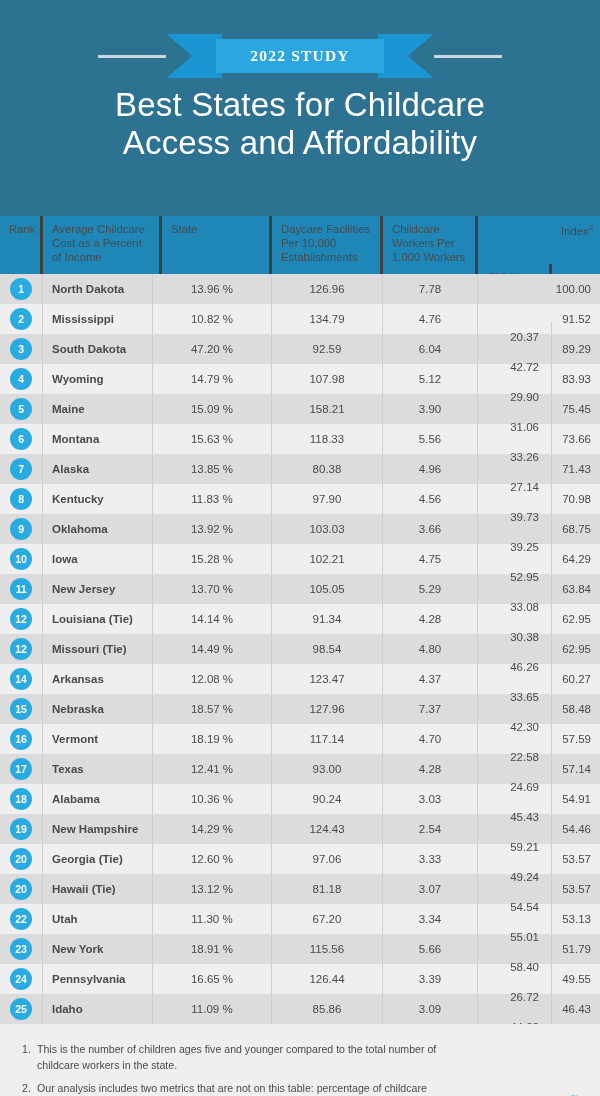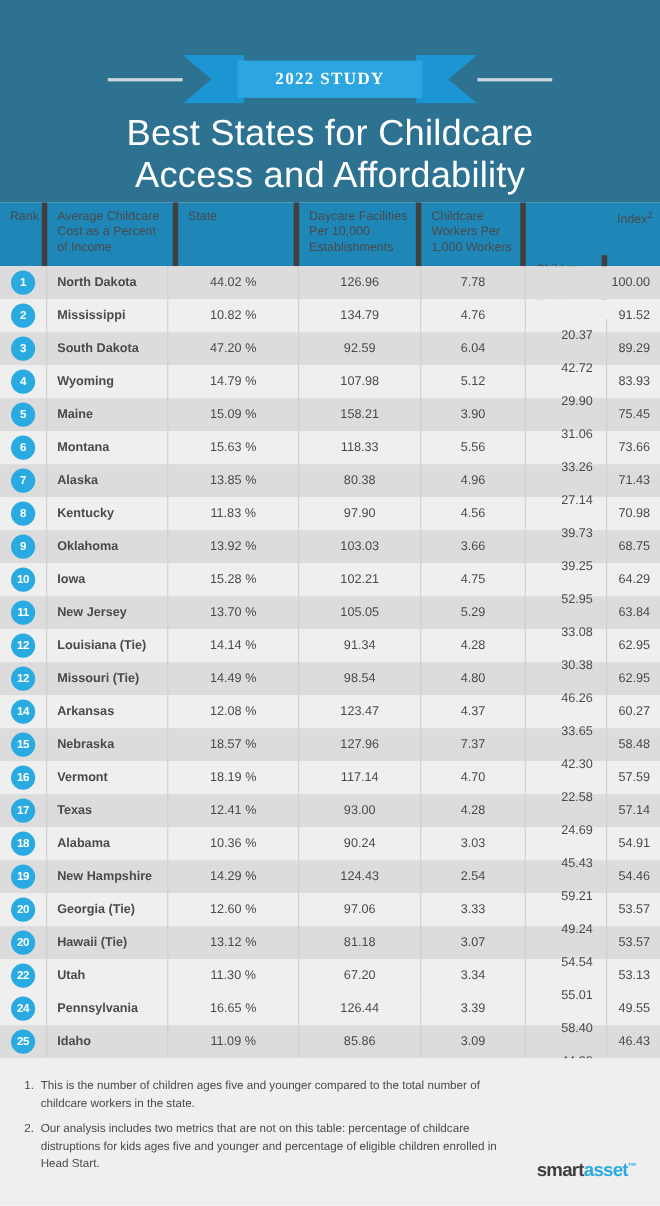--- a/index.html
+++ b/index.html
@@ -18,22 +18,22 @@
     height: 1096px;
     position: relative;
     background: #efefef;
     display: flex;
     flex-direction: column;
   }
 
   
   .hero {
     background: #2e7292;
-    padding: 16px;
-    height: 184px;
+    padding: 0;
+    height: 216px;
     box-sizing: border-box;
     position: relative;
     flex: 0 0 auto;
   }
   .ribbon-wrap {
     position: relative;
     height: 52px;
     margin-top: 30px;
     display: flex;
     align-items: center;
@@ -103,21 +103,21 @@
     color: #ffffff;
     height: 58px;
   }
   .thead .cell {
     font-size: 11.3px;
     line-height: 1.22;
     font-weight: normal;
     padding: 7px 7px 0 9px;
     display: block;
     text-align: left;
-    border-right: 5px solid #404040;
+    border-right: 3px solid #404040;
     box-sizing: border-box;
     height: 58px;
   }
   .thead .cell.last { border-right: none; }
   .thead sup { font-size: 8px; vertical-align: super; }
 
   .tbody-row { height: 30px; }
   .tbody-row.odd  { background: #dcdcdc; }
   .tbody-row.even { background: #efefef; }
 
@@ -230,21 +230,21 @@
     </div>
 
     <div id="rows-container">
         <div class="trow tbody-row odd">
           <div class="cell c-rank">
             <div class="badge">1</div>
           </div>
           <div class="cell c-state">
             <span class="state-name">North Dakota</span>
           </div>
-          <div class="cell c-cost">44.02 %</div>
+          <div class="cell c-cost">13.96 %</div>
           <div class="cell c-fac">126.96</div>
           <div class="cell c-work">7.78</div>
           <div class="cell c-ratio">20.37</div>
           <div class="cell c-index last">100.00</div>
         </div>
         <div class="trow tbody-row even">
           <div class="cell c-rank">
             <div class="badge">2</div>
           </div>
           <div class="cell c-state">
@@ -509,20 +509,33 @@
           </div>
           <div class="cell c-state">
             <span class="state-name">Utah</span>
           </div>
           <div class="cell c-cost">11.30 %</div>
           <div class="cell c-fac">67.20</div>
           <div class="cell c-work">3.34</div>
           <div class="cell c-ratio">58.40</div>
           <div class="cell c-index last">53.13</div>
         </div>
+        <div class="trow tbody-row odd">
+          <div class="cell c-rank">
+            <div class="badge">23</div>
+          </div>
+          <div class="cell c-state">
+            <span class="state-name">New York</span>
+          </div>
+          <div class="cell c-cost">18.91 %</div>
+          <div class="cell c-fac">115.56</div>
+          <div class="cell c-work">5.66</div>
+          <div class="cell c-ratio">26.72</div>
+          <div class="cell c-index last">51.79</div>
+        </div>
         <div class="trow tbody-row even">
           <div class="cell c-rank">
             <div class="badge">24</div>
           </div>
           <div class="cell c-state">
             <span class="state-name">Pennsylvania</span>
           </div>
           <div class="cell c-cost">16.65 %</div>
           <div class="cell c-fac">126.44</div>
           <div class="cell c-work">3.39</div>

